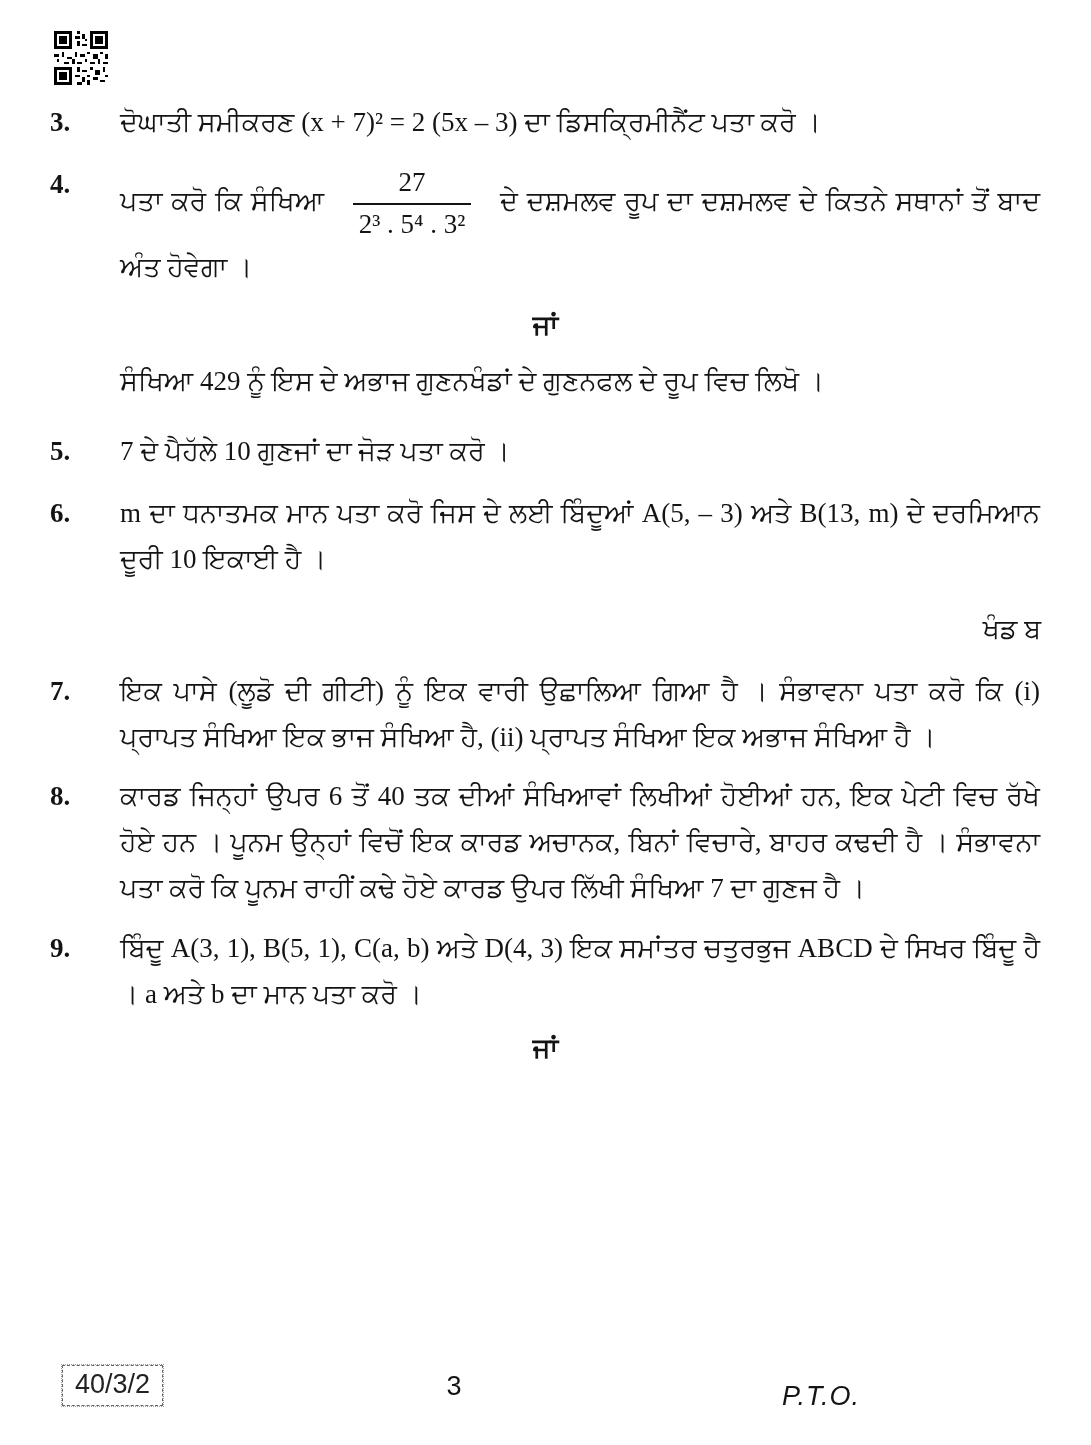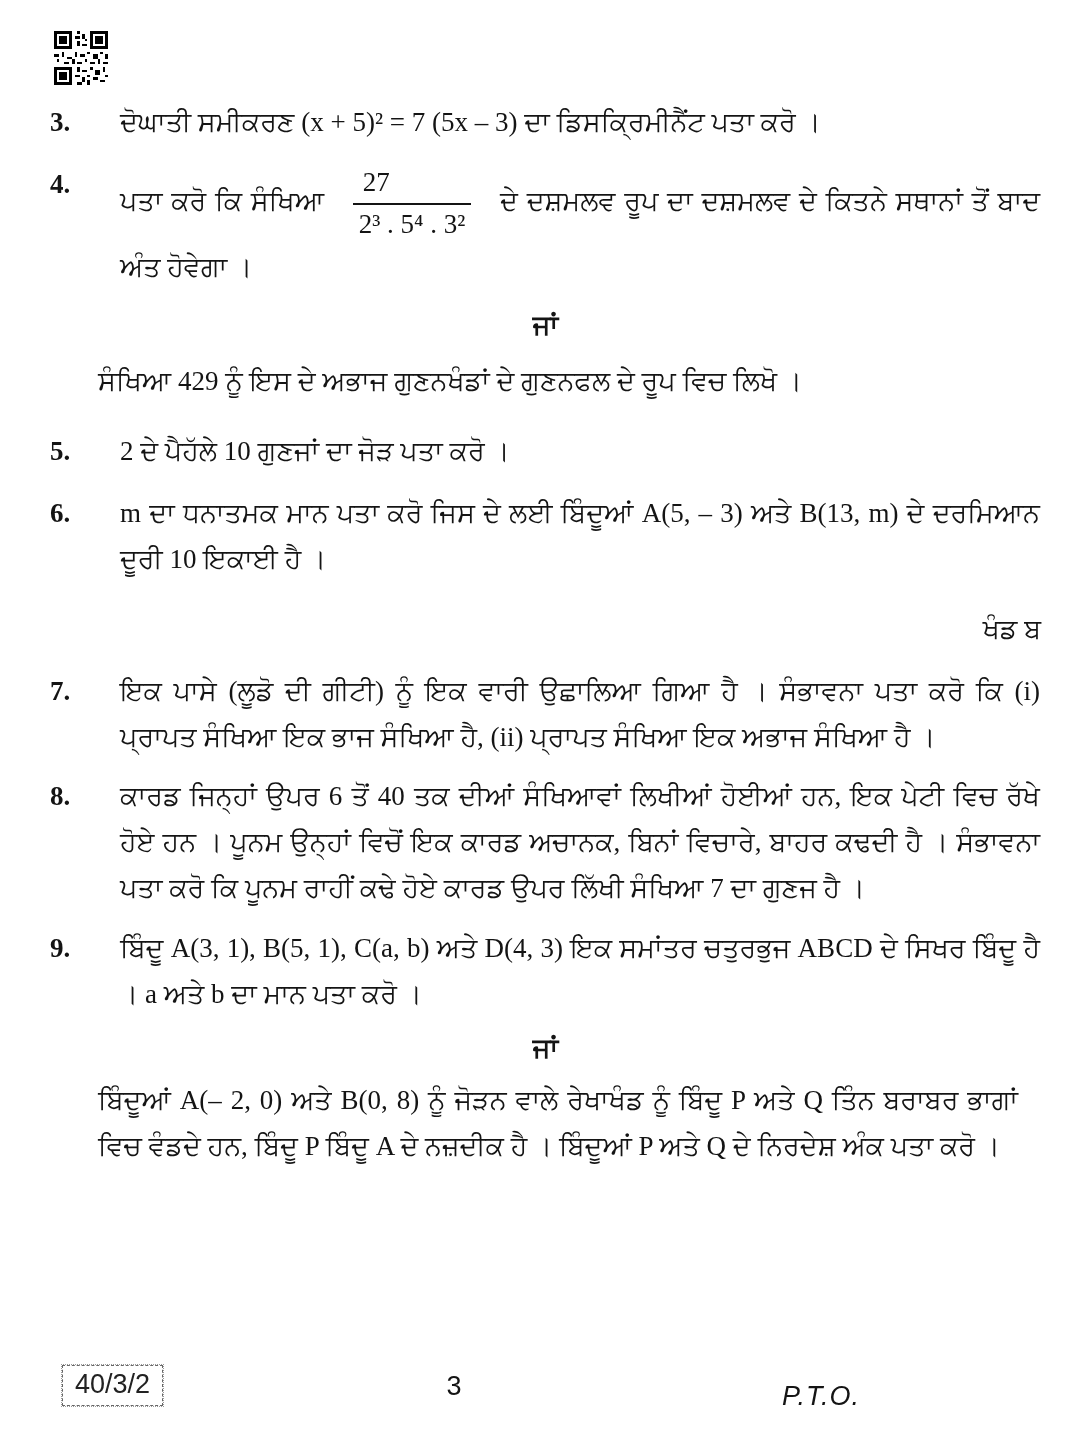--- a/index.html
+++ b/index.html
@@ -21,29 +21,29 @@
   .q3 { margin-top:14px; }
   .q4 { margin-top:16px; }
   .q5 { margin-top:24px; }
   .q6 { margin-top:16px; }
   .q7 { margin-top:16px; }
   .q8 { margin-top:14px; }
   .q9 { margin-top:14px; }
 
   .or-sep { text-align:center; font-weight:bold; line-height:1.7; margin-top:12px; }
   .or-sep.or2 { margin-top:8px; }
-  .alt-text { margin-left:48px; width:920px; text-align:justify; line-height:1.7; margin-top:10px; }
+  .alt-text { margin-left:70px; width:920px; text-align:justify; line-height:1.7; margin-top:10px; }
   .alt-text.alt2 { margin-top:6px; }
 
   .section-heading { text-align:right; font-weight:normal; line-height:1.7; margin-top:24px; }
   .instruction { font-style:italic; line-height:1.7; margin-top:8px; }
 
   .frac {
     display:inline-block; vertical-align:middle;
-    margin:4px 20px; line-height:1.25;
+    text-align:center; margin:4px 20px; line-height:1.25;
   }
   .frac .fnum { display:block; border-bottom:2px solid #141414; padding:0 10px 3px 10px; }
   .frac .fden { display:block; padding:3px 6px 0 6px; }
 
   .footer { position:absolute; left:0; bottom:36px; width:908px; height:44px; }
   .paper-code {
     position:absolute; left:62px; top:0;
     border:1px dashed #666; outline:1px dotted #999;
     padding:3px 12px 5px 12px;
     font-family:"Liberation Sans","DejaVu Sans",sans-serif;
@@ -103,42 +103,42 @@
       <rect x="15" y="18" width="2" height="1"></rect>
         <rect x="18" y="19" width="2" height="1"></rect>
         <rect x="9" y="20" width="2" height="1"></rect>
       <rect x="13" y="19" width="1" height="2"></rect>
         <rect x="20" y="17" width="1" height="1"></rect>
     </g>
   </svg>
 
   <div class="question q3">
     <span class="qnum">3.</span>
-    <div class="qtext">ਦੋਘਾਤੀ ਸਮੀਕਰਣ (x + 5)² = 7 (5x – 3) ਦਾ ਡਿਸਕ੍ਰਿਮੀਨੈਂਟ ਪਤਾ ਕਰੋ ।</div>
+    <div class="qtext">ਦੋਘਾਤੀ ਸਮੀਕਰਣ (x + 7)² = 2 (5x – 3) ਦਾ ਡਿਸਕ੍ਰਿਮੀਨੈਂਟ ਪਤਾ ਕਰੋ ।</div>
   </div>
 
   <div class="question q4">
     <span class="qnum">4.</span>
     <div class="qtext">
       <span>ਪਤਾ ਕਰੋ ਕਿ ਸੰਖਿਆ</span>
       <span class="frac">
         <span class="fnum">27</span>
         <span class="fden">2³ . 5⁴ . 3²</span>
       </span>
       <span>ਦੇ ਦਸ਼ਮਲਵ ਰੂਪ ਦਾ ਦਸ਼ਮਲਵ ਦੇ ਕਿਤਨੇ ਸਥਾਨਾਂ ਤੋਂ ਬਾਦ ਅੰਤ ਹੋਵੇਗਾ ।</span>
     </div>
   </div>
 
   <div class="or-sep">ਜਾਂ</div>
 
   <div class="alt-text">ਸੰਖਿਆ 429 ਨੂੰ ਇਸ ਦੇ ਅਭਾਜ ਗੁਣਨਖੰਡਾਂ ਦੇ ਗੁਣਨਫਲ ਦੇ ਰੂਪ ਵਿਚ ਲਿਖੋ ।</div>
 
   <div class="question q5">
     <span class="qnum">5.</span>
-    <div class="qtext">2 ਦੇ ਪੈਹੱਲੇ 10 ਗੁਣਜਾਂ ਦਾ ਜੋੜ ਪਤਾ ਕਰੋ ।</div>
+    <div class="qtext">7 ਦੇ ਪੈਹੱਲੇ 10 ਗੁਣਜਾਂ ਦਾ ਜੋੜ ਪਤਾ ਕਰੋ ।</div>
   </div>
 
   <div class="question q6">
     <span class="qnum">6.</span>
     <div class="qtext">m ਦਾ ਧਨਾਤਮਕ ਮਾਨ ਪਤਾ ਕਰੋ ਜਿਸ ਦੇ ਲਈ ਬਿੰਦੂਆਂ A(5, – 3) ਅਤੇ B(13, m) ਦੇ ਦਰਮਿਆਨ ਦੂਰੀ 10 ਇਕਾਈ ਹੈ ।</div>
   </div>
 
   <div class="section-heading">ਖੰਡ ਬ</div>
 
 
@@ -152,21 +152,20 @@
     <div class="qtext">ਕਾਰਡ ਜਿਨ੍ਹਾਂ ਉਪਰ 6 ਤੋਂ 40 ਤਕ ਦੀਆਂ ਸੰਖਿਆਵਾਂ ਲਿਖੀਆਂ ਹੋਈਆਂ ਹਨ, ਇਕ ਪੇਟੀ ਵਿਚ ਰੱਖੇ ਹੋਏ ਹਨ । ਪੂਨਮ ਉਨ੍ਹਾਂ ਵਿਚੋਂ ਇਕ ਕਾਰਡ ਅਚਾਨਕ, ਬਿਨਾਂ ਵਿਚਾਰੇ, ਬਾਹਰ ਕਢਦੀ ਹੈ । ਸੰਭਾਵਨਾ ਪਤਾ ਕਰੋ ਕਿ ਪੂਨਮ ਰਾਹੀਂ ਕਢੇ ਹੋਏ ਕਾਰਡ ਉਪਰ ਲਿੱਖੀ ਸੰਖਿਆ 7 ਦਾ ਗੁਣਜ ਹੈ ।</div>
   </div>
 
   <div class="question q9">
     <span class="qnum">9.</span>
     <div class="qtext">ਬਿੰਦੂ A(3, 1), B(5, 1), C(a, b) ਅਤੇ D(4, 3) ਇਕ ਸਮਾਂਤਰ ਚਤੁਰਭੁਜ ABCD ਦੇ ਸਿਖਰ ਬਿੰਦੂ ਹੈ । a ਅਤੇ b ਦਾ ਮਾਨ ਪਤਾ ਕਰੋ ।</div>
   </div>
 
   <div class="or-sep or2">ਜਾਂ</div>
 
-  <div class="alt-text alt2">ਬਿੰਦੂਆਂ A(– 2, 0) ਅਤੇ B(0, 8) ਨੂੰ ਜੋੜਨ ਵਾਲੇ ਰੇਖਾਖੰਡ ਨੂੰ ਬਿੰਦੂ P ਅਤੇ Q ਤਿੰਨ ਬਰਾਬਰ ਭਾਗਾਂ ਵਿਚ ਵੰਡਦੇ ਹਨ, ਬਿੰਦੂ P ਬਿੰਦੂ A ਦੇ ਨਜ਼ਦੀਕ ਹੈ । ਬਿੰਦੂਆਂ P ਅਤੇ Q ਦੇ ਨਿਰਦੇਸ਼ ਅੰਕ ਪਤਾ ਕਰੋ ।</div>
 
 </div>
 
 <div class="footer">
   <span class="paper-code">40/3/2</span>
   <span class="page-num">3</span>
   <span class="pto">P.T.O.</span>
 </div>
 
 </body></html>

